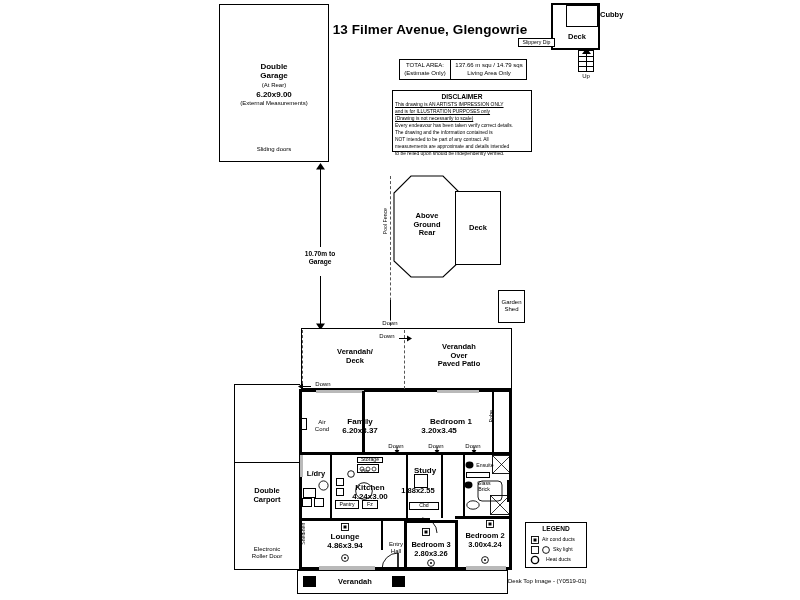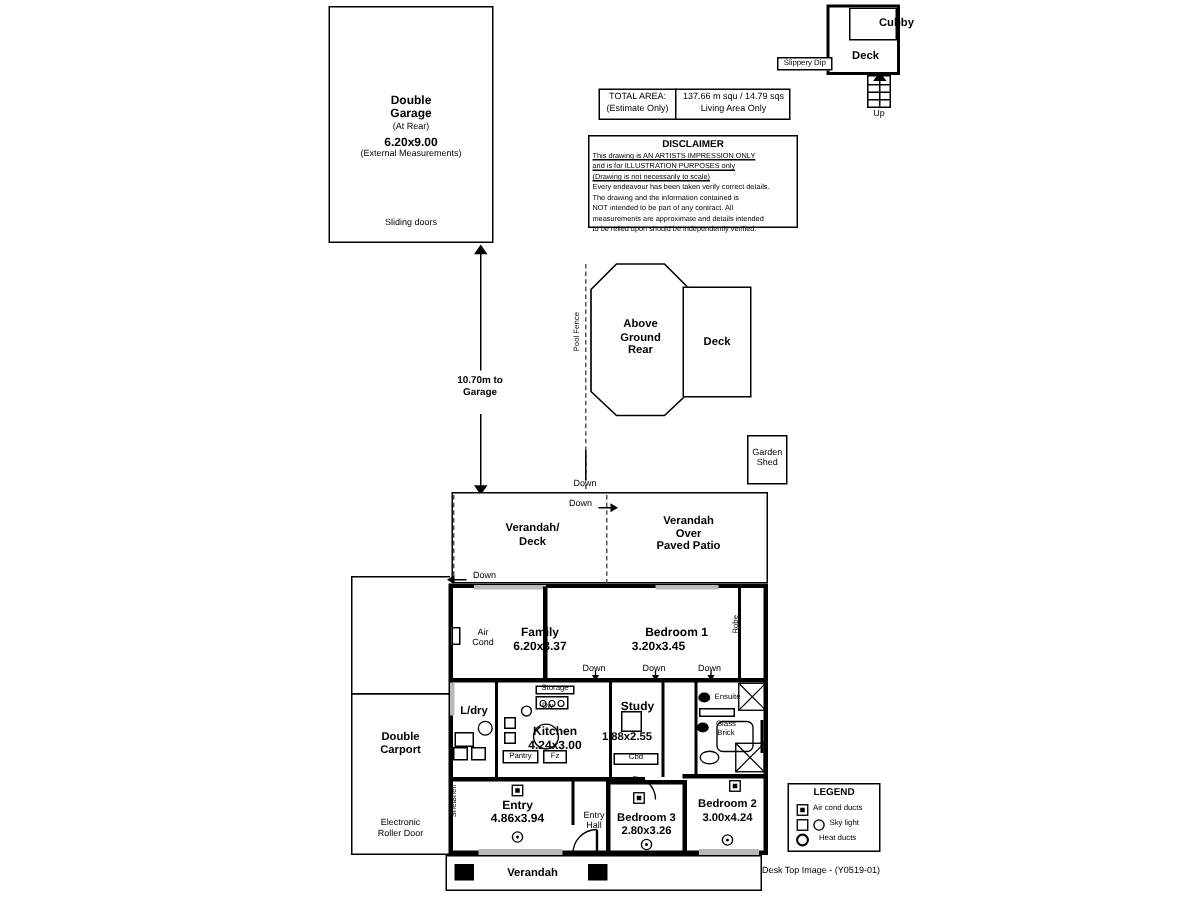--- a/index.html
+++ b/index.html
@@ -26,35 +26,36 @@
   .dash{position:absolute;border-left:1px dashed #555;}
   .grey{background:#b9b9b9;}
   .blk{background:#000;}
   svg{display:block;overflow:visible;}
 </style>
 </head>
 <body>
 
 <div class="plan">
 
+  <div class="lbl title" style="left:300px;top:22px;width:260px;">13 Filmer Avenue, Glengowrie</div>
 
   <div class="box" style="left:219px;top:4px;width:110px;height:158px;"></div>
   <div class="lbl rm" style="left:229px;top:62px;width:90px;">Double
 Garage</div>
   <div class="lbl tiny6" style="left:229px;top:82px;width:90px;">(At Rear)</div>
   <div class="lbl rm" style="left:229px;top:90px;width:90px;">6.20x9.00</div>
   <div class="lbl tiny6" style="left:224px;top:100px;width:100px;">(External Measurements)</div>
   <div class="lbl tiny6" style="left:234px;top:146px;width:80px;">Sliding doors</div>
 
   <div class="abs" style="left:226px;top:159px;width:96px;height:4px;background:#fff;"></div>
   <div class="hline" style="left:226px;top:161px;width:96px;"></div>
 
   <div class="box thick" style="left:551px;top:3px;width:49px;height:47px;"></div>
   <div class="box" style="left:566px;top:5px;width:32px;height:22px;"></div>
-  <div class="lbl rmd" style="left:552px;top:11px;width:32px;padding-left:34px;">Cubby</div>
+  <div class="lbl rmd" style="left:566px;top:11px;width:32px;padding-left:34px;">Cubby</div>
   <div class="lbl rmd" style="left:557px;top:33px;width:40px;">Deck</div>
 
   <div class="box" style="left:518px;top:38px;width:37px;height:9px;"></div>
   <div class="lbl tiny" style="left:518px;top:40px;width:37px;">Slippery Dip</div>
 
   <div class="box" style="left:578px;top:50px;width:16px;height:22px;"></div>
   <div class="hline" style="left:578px;top:56px;width:16px;"></div>
   <div class="hline" style="left:578px;top:61px;width:16px;"></div>
   <div class="hline" style="left:578px;top:66px;width:16px;"></div>
   <div class="vline" style="left:586px;top:51px;height:20px;"></div>
@@ -250,21 +251,21 @@
   <svg class="abs" style="left:490px;top:495px;" width="20" height="20">
     <rect x="0.5" y="0.5" width="19" height="19" fill="none" stroke="#000" stroke-width="0.9"></rect>
     <line x1="0.5" y1="0.5" x2="19.5" y2="19.5" stroke="#000" stroke-width="0.8"></line>
     <line x1="19.5" y1="0.5" x2="0.5" y2="19.5" stroke="#000" stroke-width="0.8"></line>
   </svg>
   <svg class="abs" style="left:466px;top:500px;" width="14" height="10">
     <ellipse cx="7" cy="5" rx="6.2" ry="4.2" fill="none" stroke="#000" stroke-width="0.9"></ellipse>
   </svg>
   <div class="wallv" style="left:507px;top:480px;width:2px;height:22px;"></div>
 
-  <div class="lbl rm" style="left:318px;top:532px;width:54px;">Entry</div>
+  <div class="lbl rm" style="left:318px;top:532px;width:54px;">Lounge</div>
   <div class="lbl rm" style="left:312px;top:541px;width:66px;">4.86x3.94</div>
   <svg class="abs" style="left:341px;top:554px;" width="8" height="8">
     <circle cx="4" cy="4" r="3.4" fill="none" stroke="#000" stroke-width="0.9"></circle>
     <circle cx="4" cy="4" r="1" fill="#000"></circle>
   </svg>
   <svg class="abs" style="left:341px;top:523px;" width="8" height="8">
     <rect x="0.5" y="0.5" width="7" height="7" fill="none" stroke="#000" stroke-width="0.9"></rect>
     <rect x="2.5" y="2.5" width="3" height="3" fill="#000"></rect>
   </svg>
   <div class="wallv" style="left:381px;top:520px;width:2px;height:30px;"></div>

